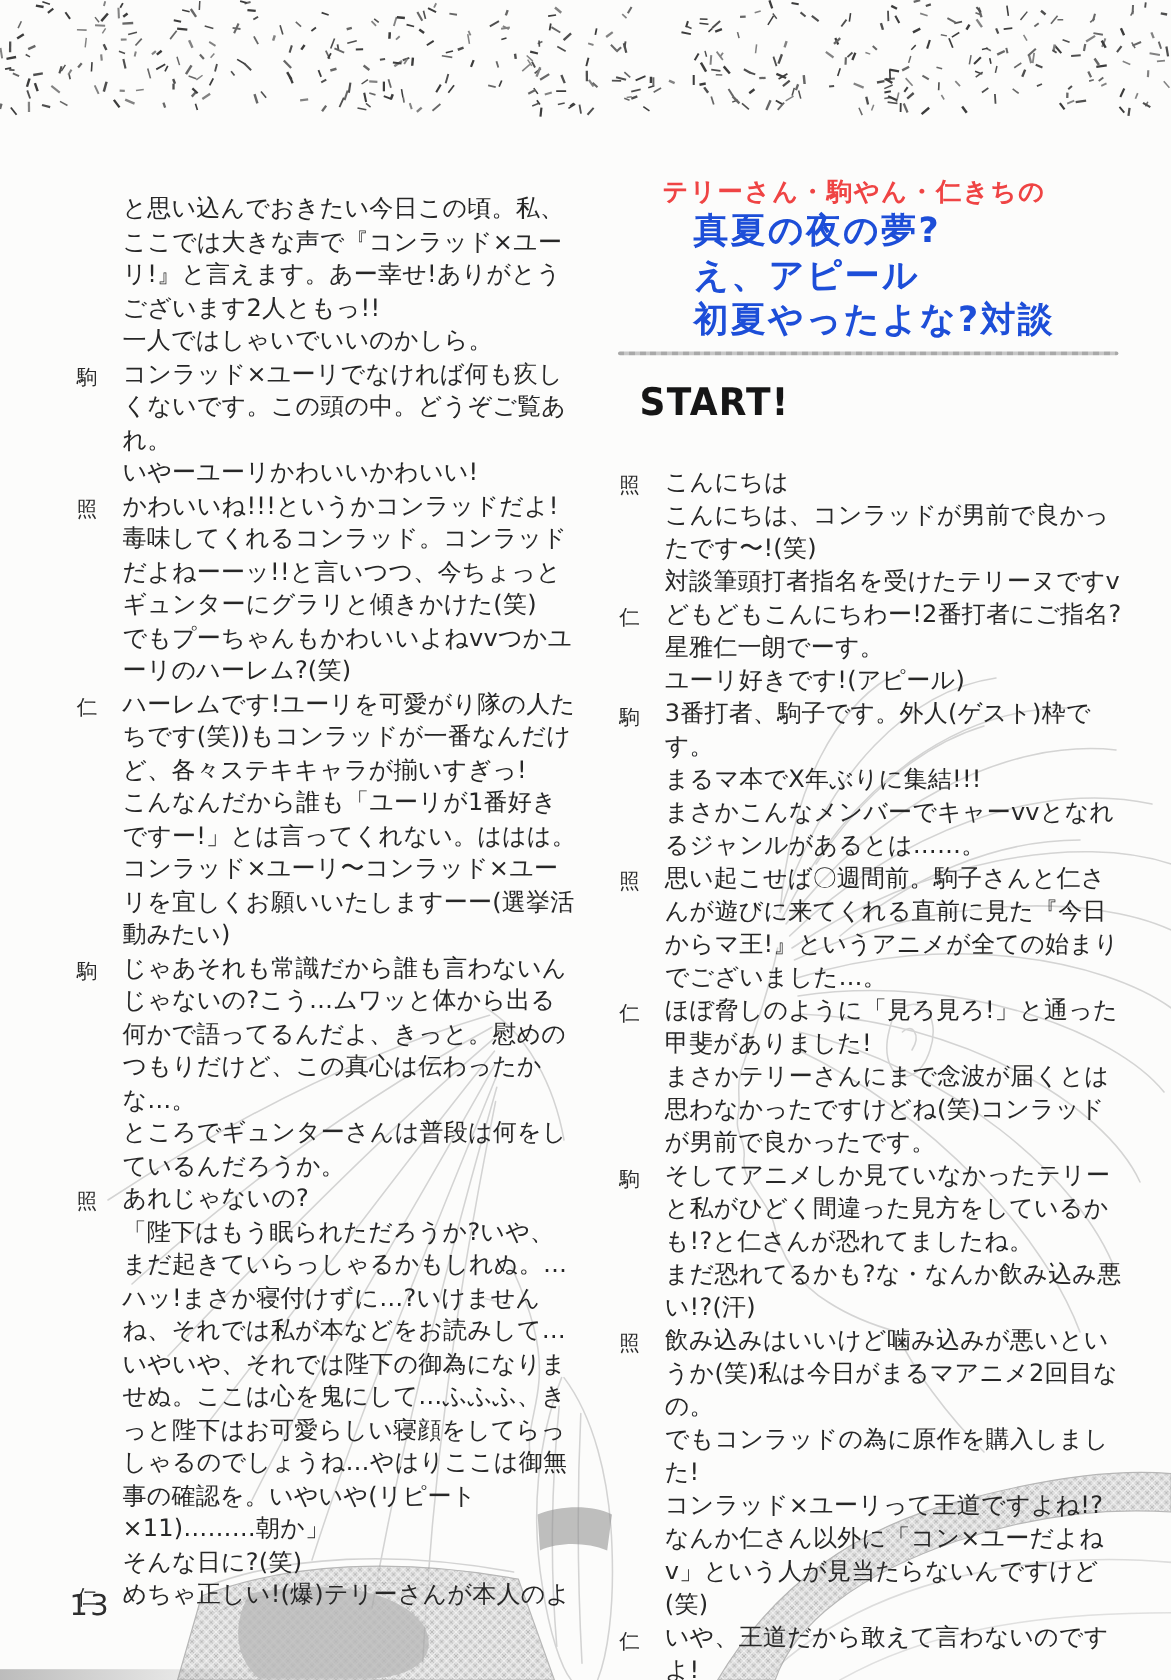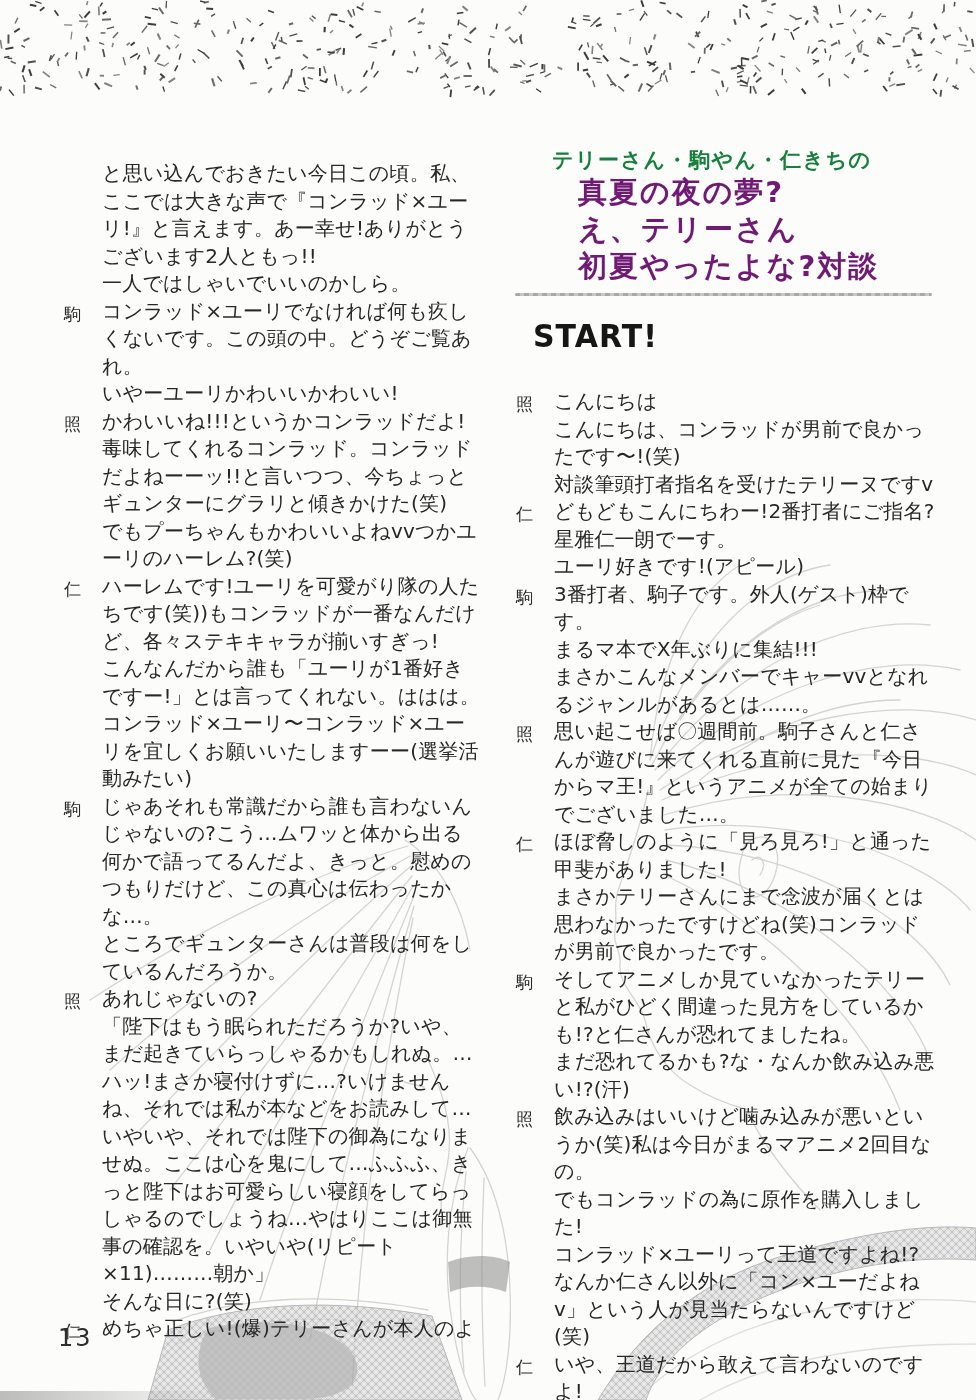--- a/index.html
+++ b/index.html
@@ -22,25 +22,25 @@
     flex:0 0 38px; font-size:17px; padding-top:5px;
     color:#2b2b2b; white-space:nowrap;
   }
   .txt {
     flex:1; font-size:20px; line-height:27.5px;
     white-space:pre-wrap; letter-spacing:0.2px; color:#272727;
   }
 
   .header { position:absolute; left:552px; top:146px; z-index:2; }
   .header .sub {
-    font-size:21px; font-weight:700; letter-spacing:1.5px; color:#15803d;
+    font-size:21px; font-weight:700; letter-spacing:1.5px; color:#ef4444;
   }
   .header .titleline {
     font-size:29px; font-weight:800; line-height:37px;
-    letter-spacing:2px; padding-left:26px; color:#701a75;
+    letter-spacing:2px; padding-left:26px; color:#1d4ed8;
   }
   .divider {
     position:absolute; left:515px; top:293px; z-index:2;
     width:417px; height:3px; border-radius:2px; opacity:.7;
     background:repeating-linear-gradient(90deg,#858585 0 5px,#b0b0b0 5px 9px);
   }
   .start {
     position:absolute; left:533px; top:318px; z-index:2;
     font-size:30px; font-weight:800; letter-spacing:1px;
     transform:scaleY(1.06); color:#161616;
@@ -542,21 +542,21 @@
       <line x1="493.8" y1="69.0" x2="497.9" y2="72.7" stroke="#676767" stroke-width="1.75"></line>
       <line x1="175.1" y1="78.1" x2="168.6" y2="82.4" stroke="#828282" stroke-width="2.00"></line>
       <line x1="413.7" y1="51.0" x2="415.3" y2="56.2" stroke="#676767" stroke-width="1.53"></line>
       <line x1="734.1" y1="19.2" x2="735.8" y2="24.8" stroke="#4f4f4f" stroke-width="2.00"></line>
       <line x1="336.1" y1="81.1" x2="336.7" y2="85.6" stroke="#676767" stroke-width="1.41"></line>
     </svg>
 
   <div class="header">
     <div class="sub">テリーさん・駒やん・仁きちの</div>
     <div class="titleline">真夏の夜の夢?</div>
-    <div class="titleline">え、テリーさん</div>
+    <div class="titleline">え、アピール</div>
     <div class="titleline">初夏やったよな?対談</div>
   </div>
 
   <div class="divider"></div>
 
   <div class="start">START!</div>
 
   <div class="col left-col">
 
       <div class="entry">

